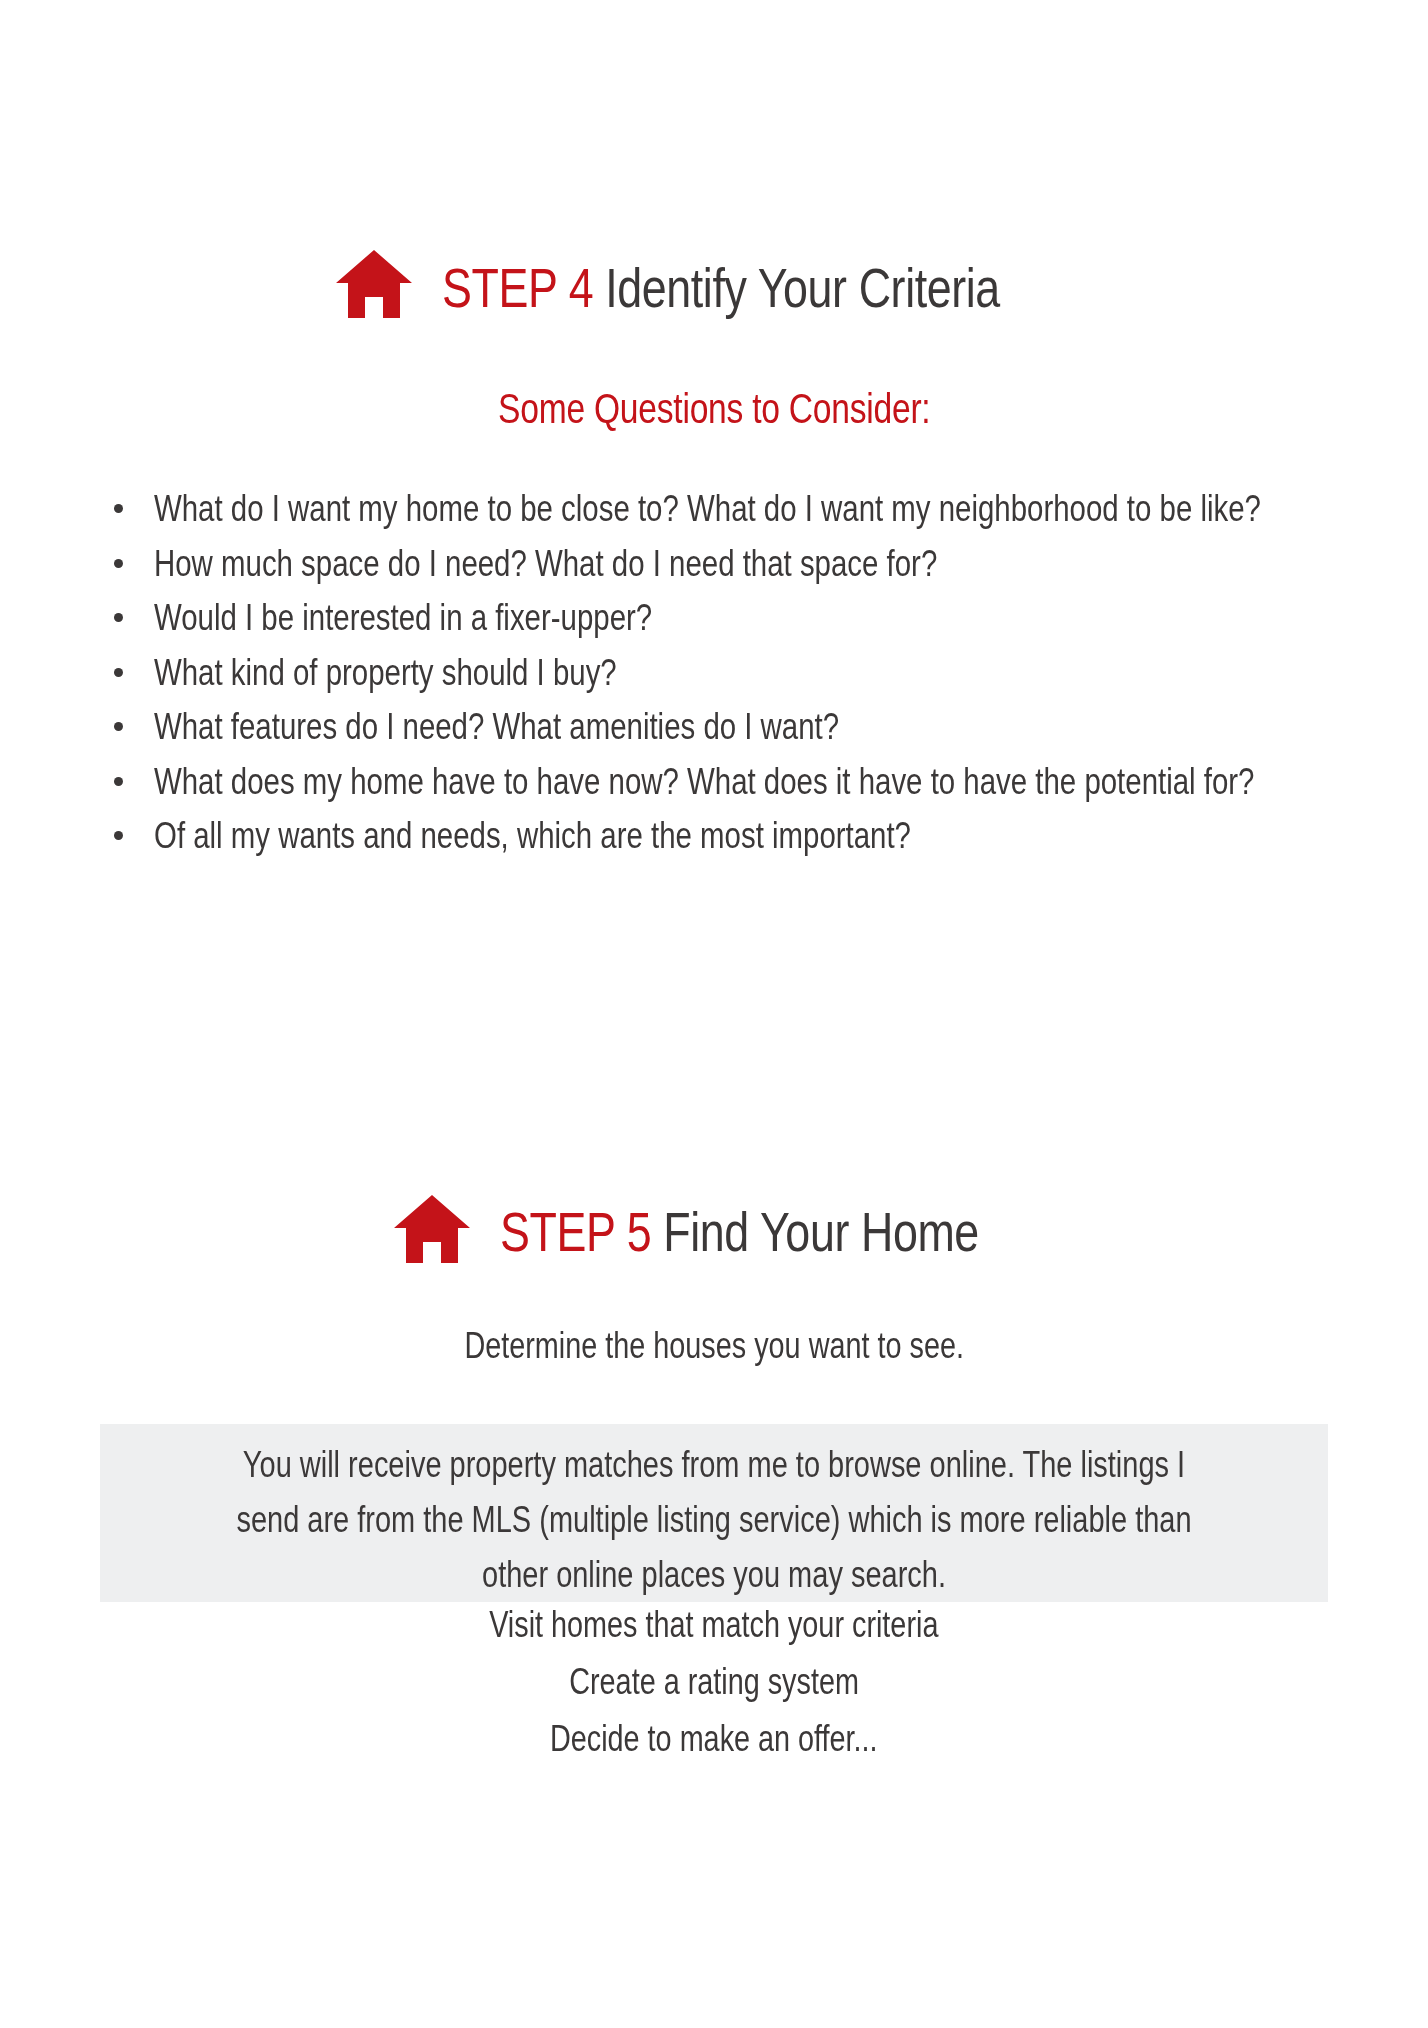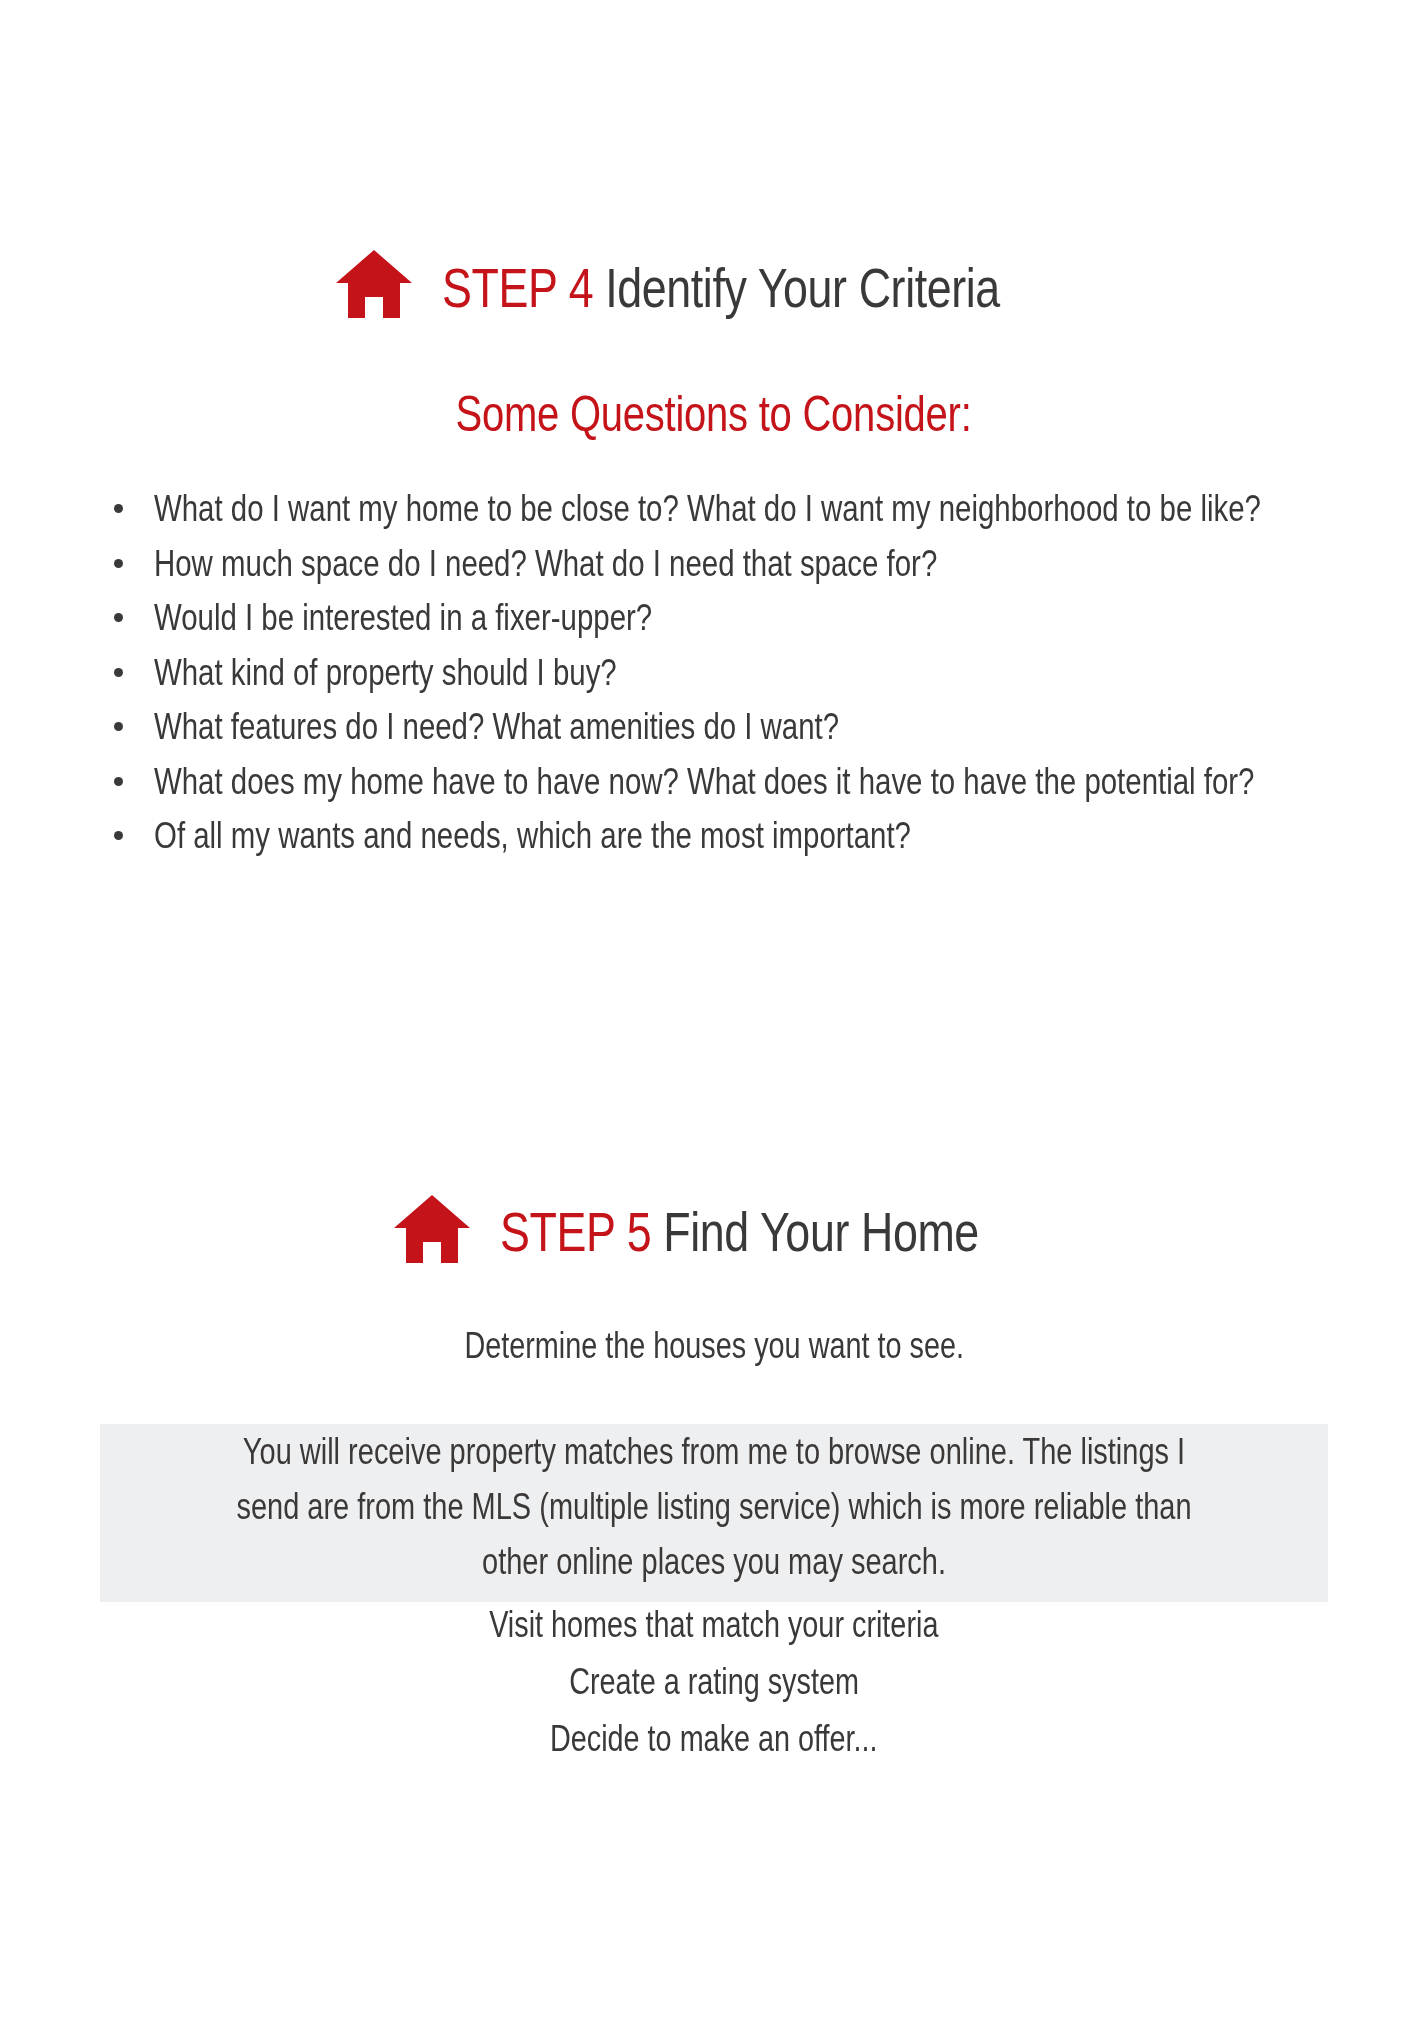--- a/index.html
+++ b/index.html
@@ -58,21 +58,21 @@
   }
   .step4-heading .house-icon { margin-bottom: 2px; }
 
   .subtitle {
     position: absolute;
     left: 0;
     right: 0;
     top: 385px;
     text-align: center;
     color: #c41319;
-    font-size: 50px;
+    font-size: 42px;
     font-weight: 400;
     letter-spacing: -0.3px;
   }
   .subtitle span {
     display: inline-block;
     transform: scaleX(0.80);
     white-space: nowrap;
   }
 
   
@@ -136,21 +136,21 @@
   
   .callout {
     position: absolute;
     left: 100px;
     top: 1424px;
     width: 1228px;
     height: 178px;
     background: #eeeff0;
     box-sizing: border-box;
     display: flex;
-    align-items: flex-start;
+    align-items: flex-end;
     justify-content: center;
   }
   .callout-inner {
     text-align: center;
     color: #3b3838;
     font-size: 36px;
     line-height: 55px;
     width: 124%;
     transform: scaleX(0.805);
   }

